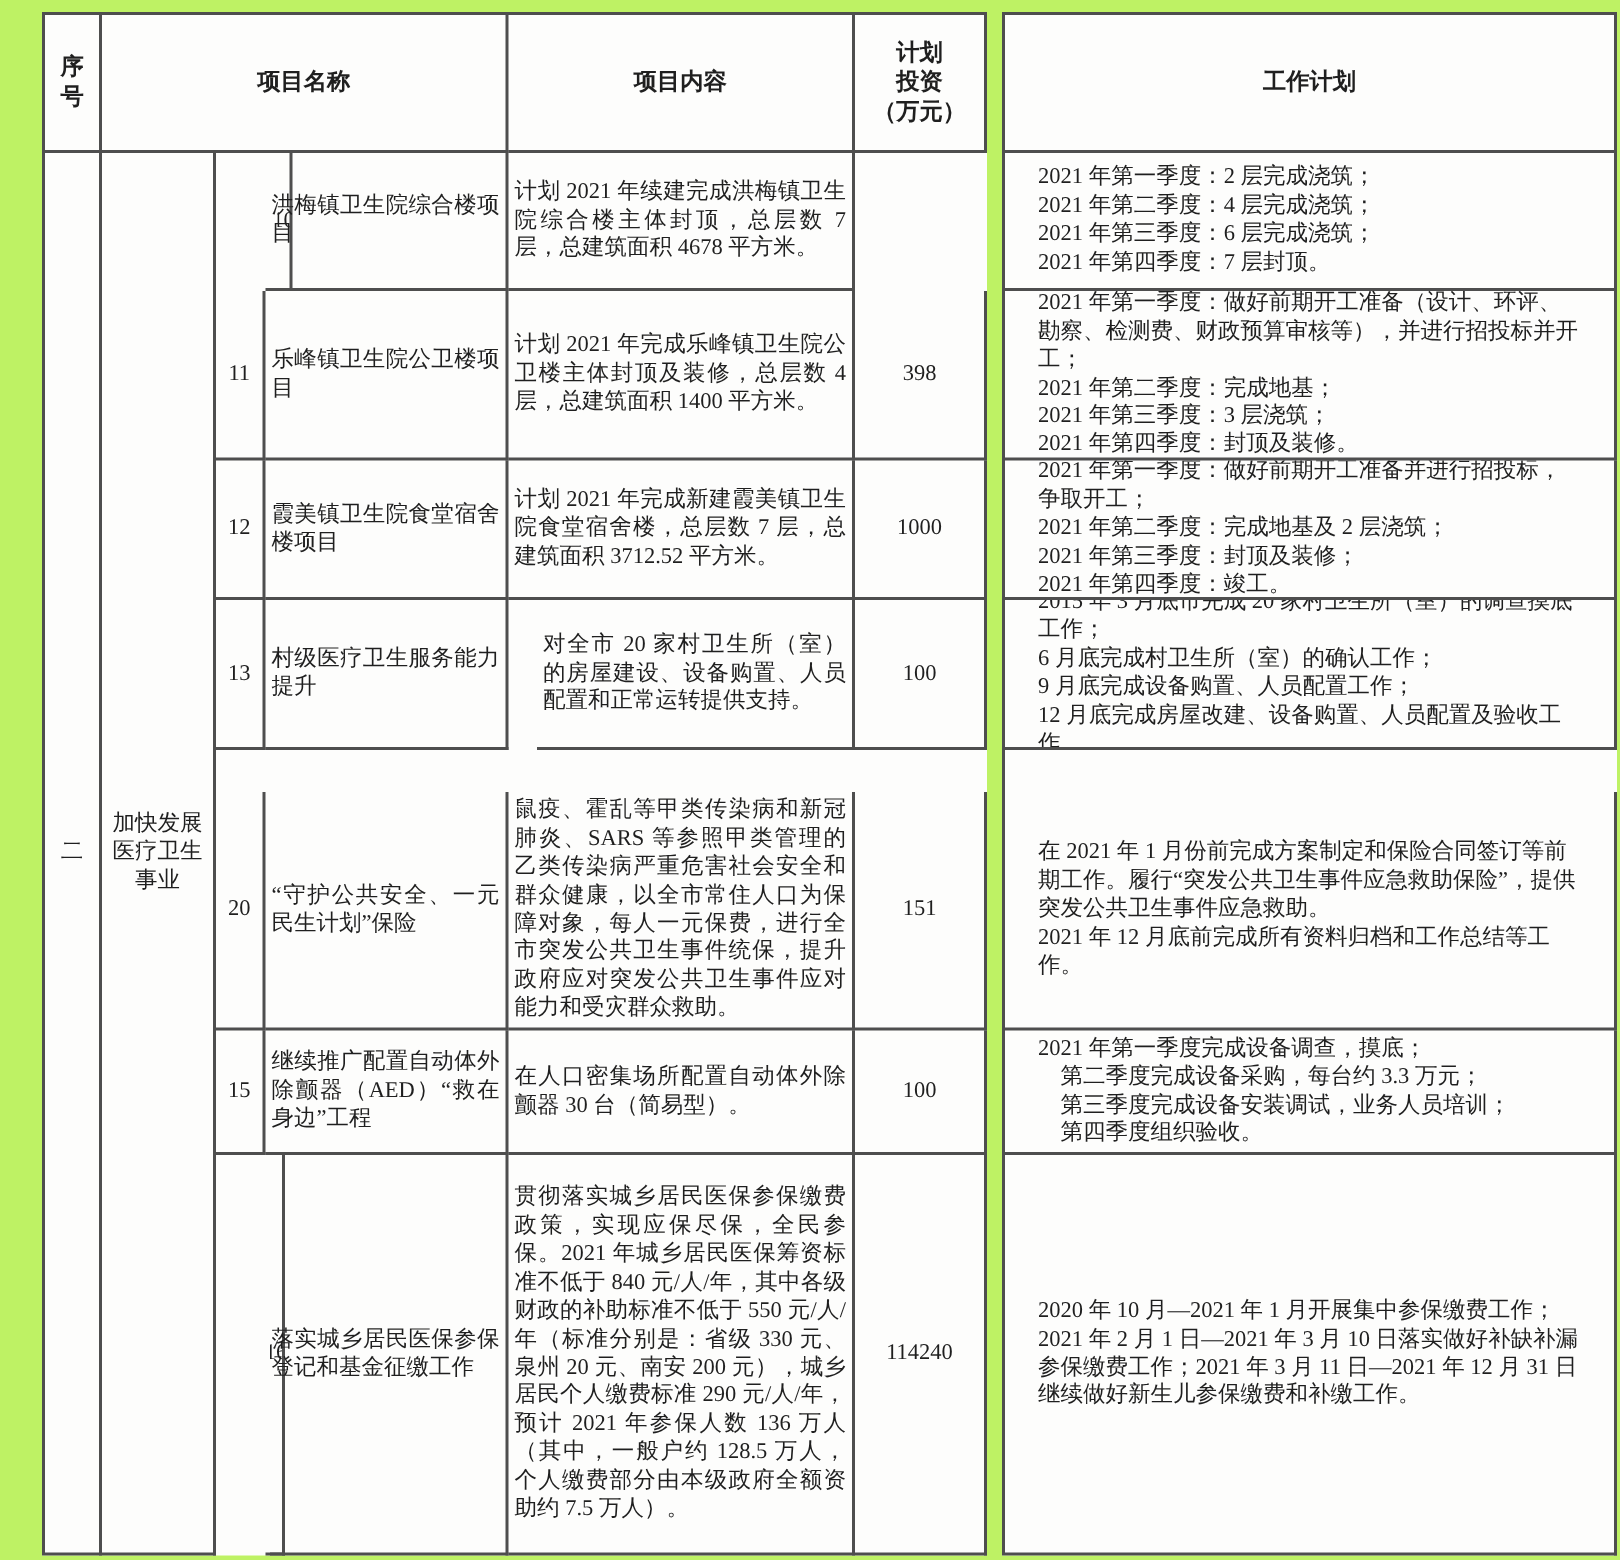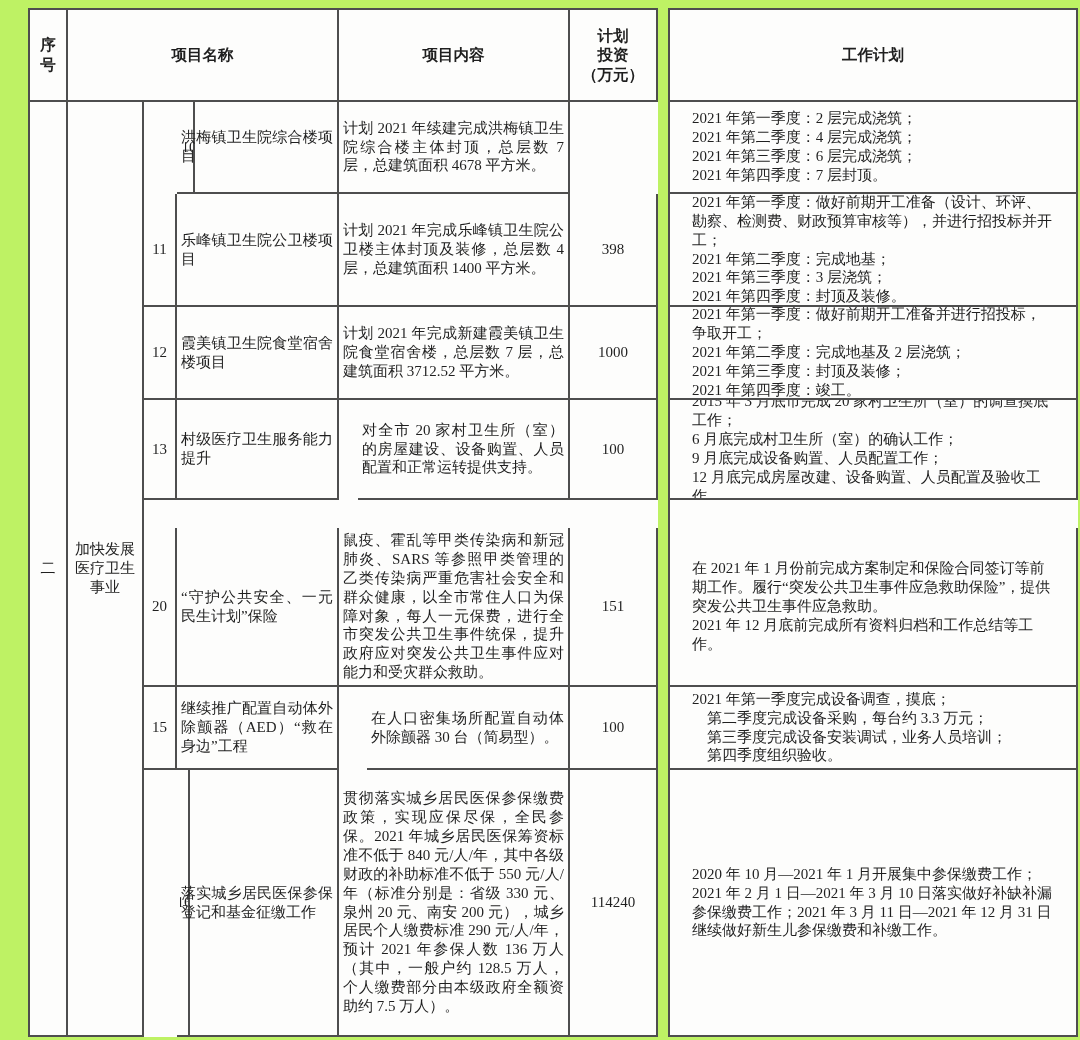--- a/index.html
+++ b/index.html
@@ -156,21 +156,21 @@
       <div class="c ctr r6" style="grid-column:6;text-align:center;">
           <span>151</span>
         </div>
 
       <div class="c ctr r7" style="grid-column:3;">
           <span>15</span>
         </div>
       <div class="c name-cell r7" style="grid-column:4;">
           <span>继续推广配置自动体外除颤器（AED）“救在身边”工程</span>
         </div>
-      <div class="c content-cell r7" style="grid-column:5;margin-left:28px;">
+      <div class="c content-cell r7" style="grid-column:5;">
           <span>在人口密集场所配置自动体外除颤器 30 台（简易型）。</span>
         </div>
       <div class="c ctr r7" style="grid-column:6;">
           <span>100</span>
         </div>
 
       <div class="c ctr r8" style="grid-column:3;margin-left:36px;">
           <span>16</span>
         </div>
       <div class="c name-cell r8" style="grid-column:4;">

